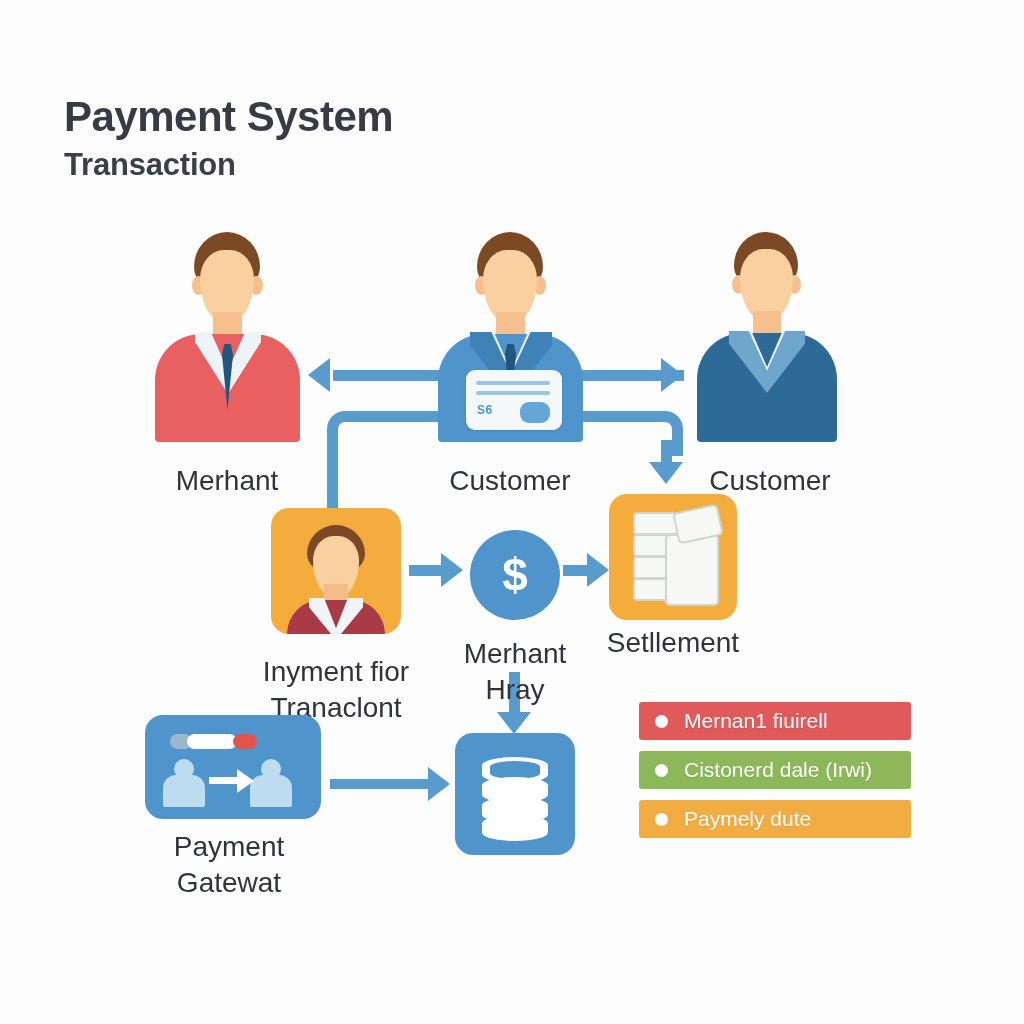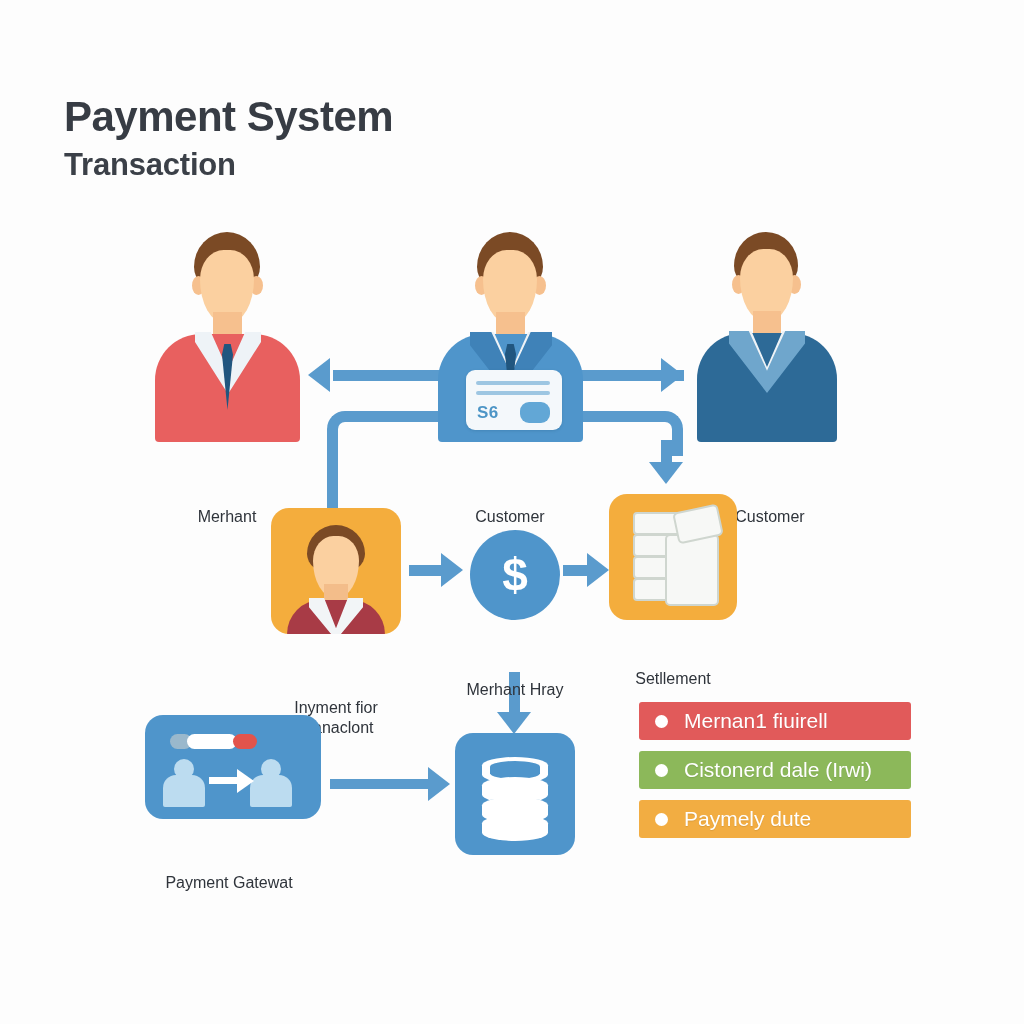--- a/index.html
+++ b/index.html
@@ -17,22 +17,22 @@
     letter-spacing:-0.5px;line-height:1.02;
   }
   #sub-title{
     font-size:31px;font-weight:600;color:#3b4048;
     letter-spacing:-0.2px;margin-top:8px;
   }
 
   
   .node-label{
     position:absolute;text-align:center;
-    font-size:16px;color:#2f343b;font-weight:500;
-    line-height:1.28;white-space:pre-line;margin-top:44px;
+    font-size:28px;color:#2f343b;font-weight:500;
+    line-height:1.28;white-space:pre-line;
   }
 
   
   .person{position:absolute;}
   .p-hair{position:absolute;border-radius:50% 50% 42% 42%/58% 58% 42% 42%;background:#7b4a25;}
   .p-ears{position:absolute;background:#f6c08e;border-radius:50%;}
   .p-face{position:absolute;background:#fbd0a0;border-radius:44% 44% 46% 46%/40% 40% 60% 60%;}
   .p-neck{position:absolute;background:#f6c08e;border-radius:0 0 34% 34%;}
   .p-body{position:absolute;border-radius:46px 46px 4px 4px;}
   .p-collar{position:absolute;background:#eef3f7;
@@ -41,21 +41,21 @@
      clip-path:polygon(36% 0,64% 0,74% 16%,50% 100%,26% 16%);}
   .p-lapel{position:absolute;
      clip-path:polygon(0 0,26% 0,50% 64%,74% 0,100% 0,100% 20%,50% 100%,0 20%);}
 
   
   #credit-card{
     position:absolute;background:#f4f8fb;border-radius:9px;
     box-shadow:0 1px 3px rgba(20,60,90,.16);
   }
   .cc-stripe{position:absolute;height:4px;background:#9dc6e2;border-radius:3px;}
-  #cc-label{position:absolute;font-size:17px;font-weight:700;color:#4d95c6;letter-spacing:.5px;}
+  #cc-label{position:absolute;font-size:12px;font-weight:700;color:#4d95c6;letter-spacing:.5px;}
   #cc-chip{position:absolute;width:30px;height:21px;border-radius:9px;background:#62a7d6;}
 
   
   .tile{position:absolute;border-radius:18px;}
   .tile.orange{background:#f4ad3d;}
   .tile.blue{background:#4f95cb;}
 
   
   .av-hair{position:absolute;border-radius:50% 50% 40% 40%/60% 60% 40% 40%;background:#7b4a25;}
   .av-face{position:absolute;background:#fbd0a0;border-radius:44% 44% 48% 48%/40% 40% 60% 60%;}

